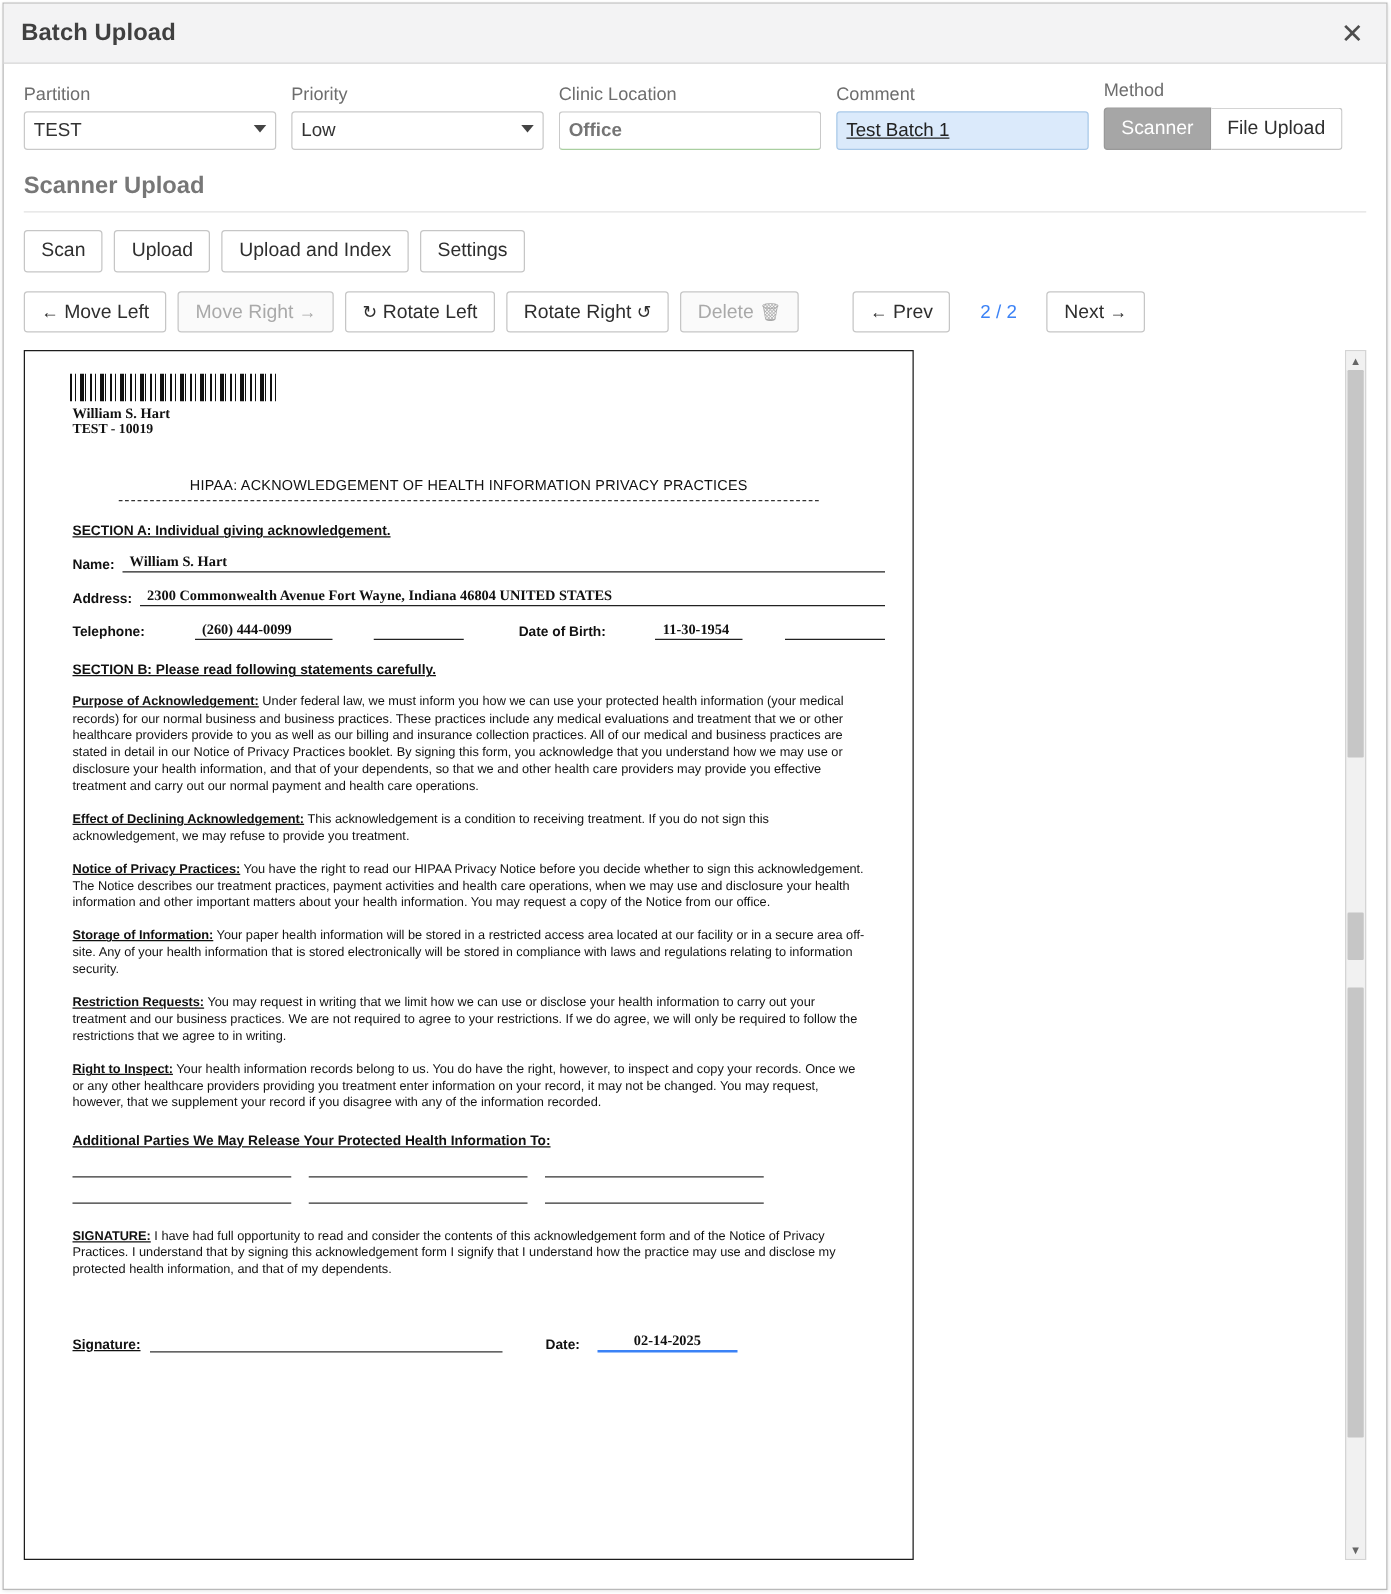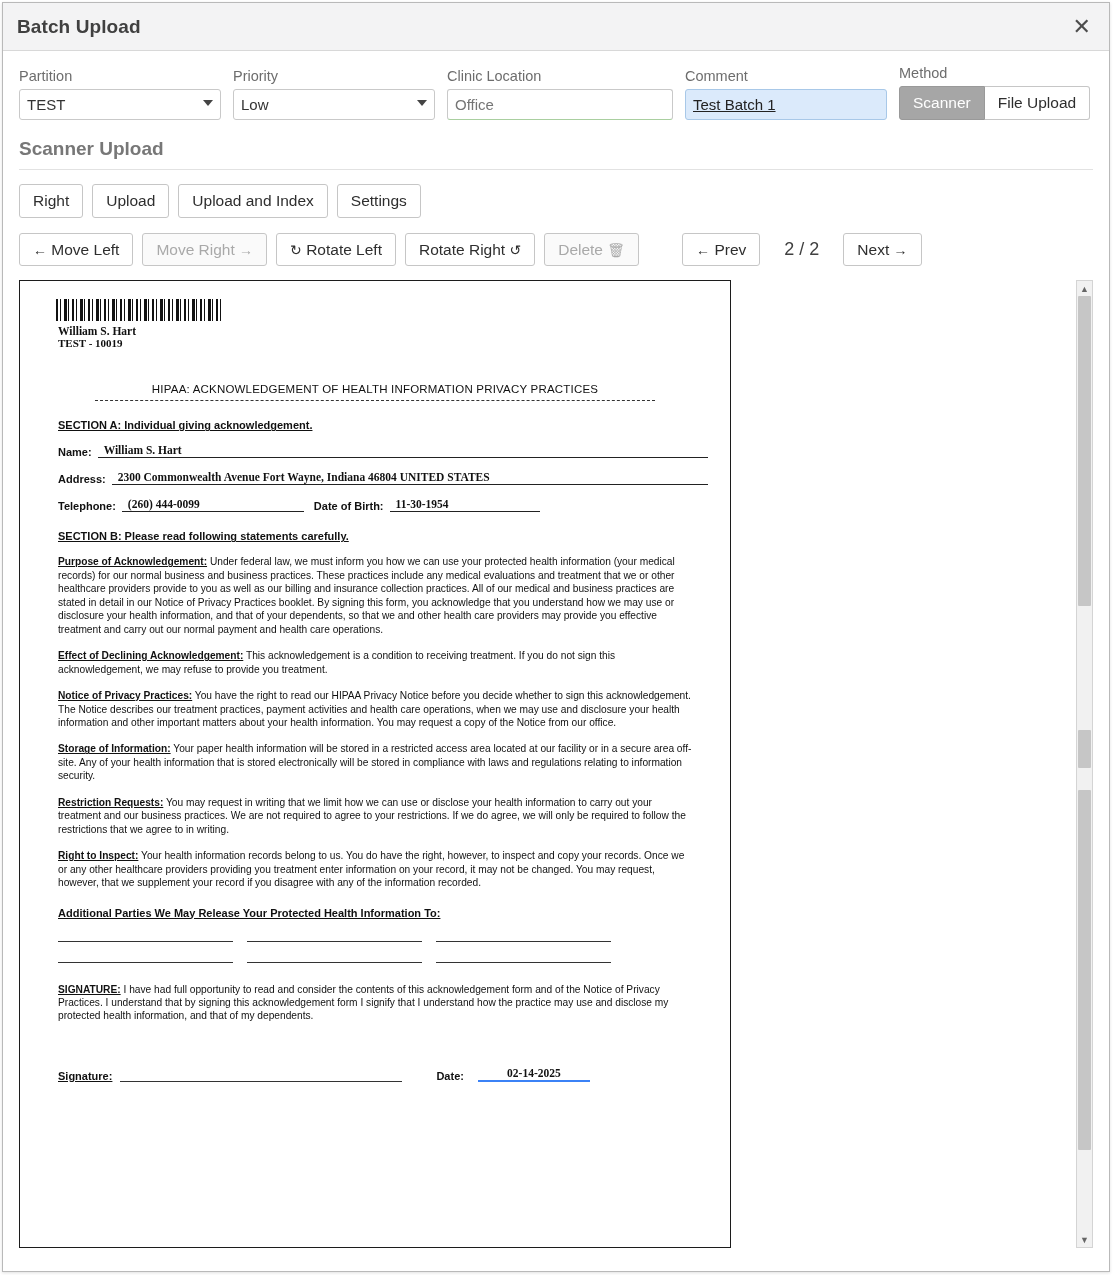--- a/index.html
+++ b/index.html
@@ -64,21 +64,21 @@
   select.input { width: 202px; appearance: none; padding-right: 22px; background-image: none; }
   .select-wrap { position: relative; }
   .select-wrap .chev {
     position: absolute; right: 8px; top: 11px;
     pointer-events: none;
     width: 0; height: 0;
     border-left: 5px solid transparent;
     border-right: 5px solid transparent;
     border-top: 6px solid #444;
   }
-  .input.clinic { width: 226px; color: #15803d; border-color: #c9c9c9; border-bottom-color:#a9cfa0; }
+  .input.clinic { width: 210px; color: #15803d; border-color: #c9c9c9; border-bottom-color:#a9cfa0;font-weight:bold; }
   .input.comment {
     width: 202px; background: #dbeafb; border: 1px solid #a8c8e8; color: #222; text-decoration: underline;
   }
   .method-group { display: flex; }
   .btn {
     font-family: "Liberation Sans", sans-serif;
     font-size: 15.5px;
     color: #2e2e2e;
     background: #fff;
     border: 1px solid #c6c6c6;
@@ -102,21 +102,21 @@
   }
   .toolbar {
     display: flex; gap: 9px;
     padding: 14px 16px 0 16px;
   }
   .toolbar2 {
     display: flex; align-items: flex-end; gap: 9px;
     padding: 15px 16px 0 16px;
   }
   .pager { display: flex; align-items: center; gap: 24px; margin-left: 34px; }
-  .page-count { font-size: 18px; color: #404040; }
+  .page-count { font-size: 15px; color: #3b82f6; }
   .viewer {
     margin: 14px 16px 0 16px;
     position: relative;
     height: 968px;
     border: none;
   }
   .page-canvas {
     position: absolute; left: 0; top: 0;
     width: 712px; height: 968px;
     background: #fff;
@@ -162,21 +162,21 @@
   .dashline {
     margin: 5px auto 0 auto; width: 84%;
     border-top: 1px dashed #333;
     font-size: 0; height: 1px;
   }
   .sec-head {
     font-size: 11px; font-weight: bold; text-decoration: underline;
     margin: 18px 0 0 16px;
   }
   .line-field {
-    display: flex; align-items: flex-end; margin: 13px 0 0 16px; font-size: 11px;
+    display: flex; align-items: flex-end; margin: 13px 0 0 16px; font-size: 11px; justify-content: space-between;
   }
   .lf-label { font-weight: bold; margin-right: 6px; white-space: nowrap; }
   .lf-value {
     font-family: "Liberation Serif", serif; font-weight: bold; font-size: 11.5px;
     border-bottom: 1px solid #222; flex: 0 0 auto; padding: 0 6px 1px 6px;
   }
   .lf-rule { border-bottom: 1px solid #222; flex: 1 1 auto; height: 12px; }
   .para { margin: 13px 16px 0 16px; font-size: 10.2px; line-height: 1.32; text-align: left; }
   .para b { text-decoration: underline; }
   .blank-lines { margin: 13px 16px 0 16px; }
@@ -239,21 +239,21 @@
         <div class="method-group">
           <button class="btn active">Scanner</button>
           <button class="btn">File Upload</button>
         </div>
       </div>
     </div>
 
     <div class="section-title">Scanner Upload</div>
 
     <div class="toolbar">
-      <button class="btn">Right</button>
+      <button class="btn">Scan</button>
       <button class="btn">Upload</button>
       <button class="btn">Upload and Index</button>
       <button class="btn">Settings</button>
     </div>
 
     <div class="toolbar2">
       <button class="btn">
         <span class="ico">←</span>
         <span>Move Left</span>
       </button>

